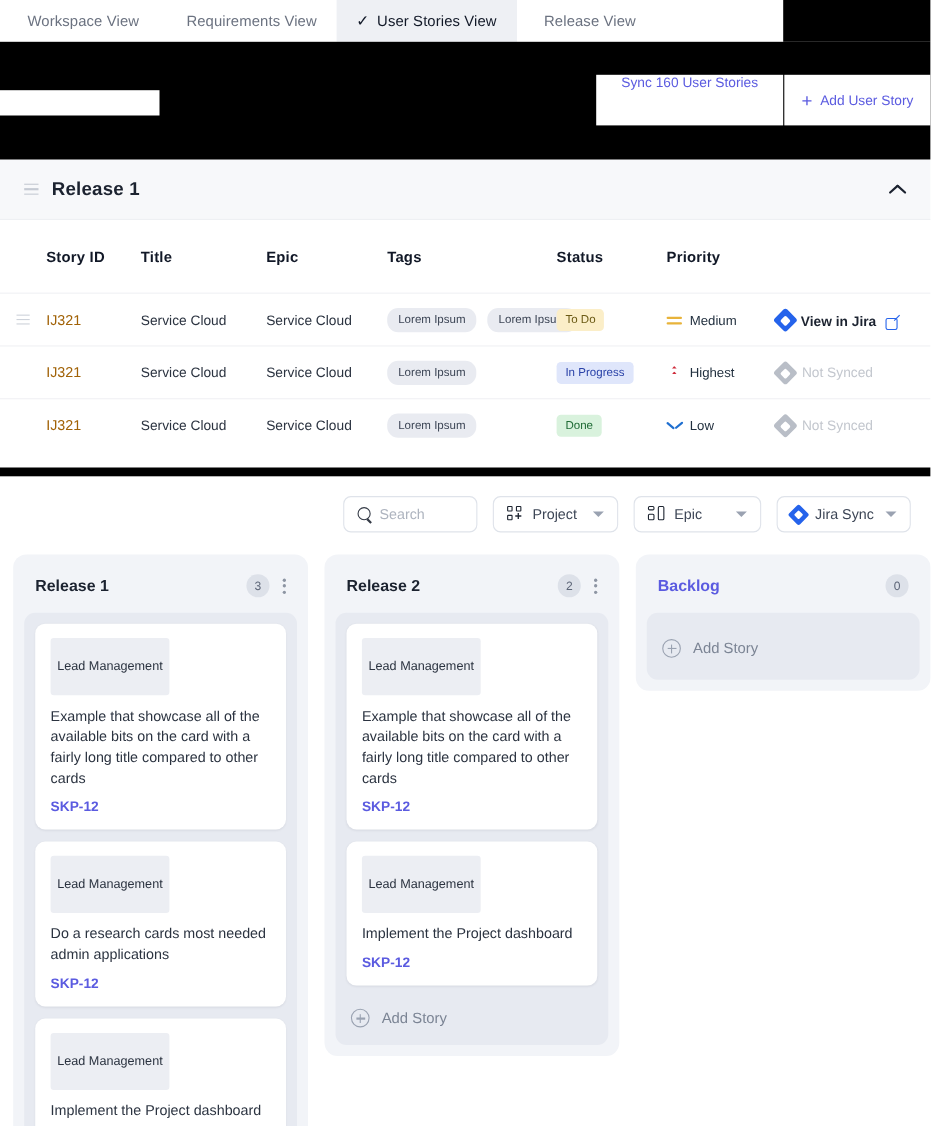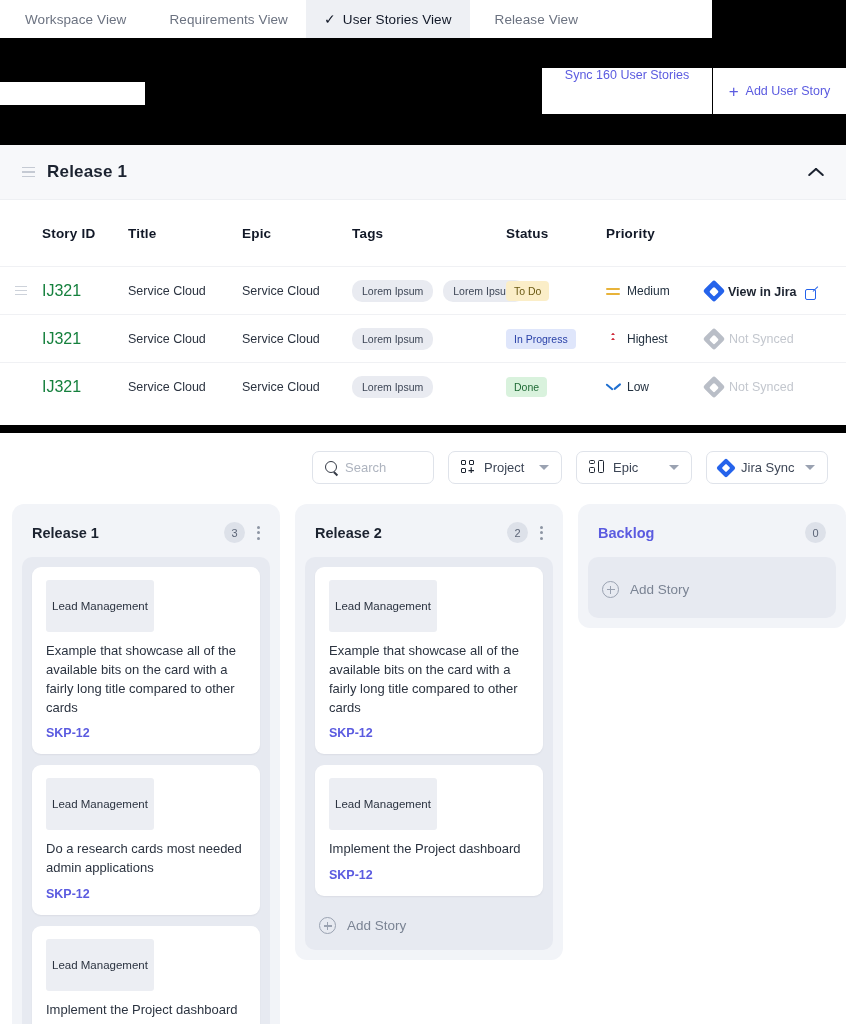--- a/index.html
+++ b/index.html
@@ -83,21 +83,21 @@
   .c-id    { width: 86px; }
   .c-title { width: 114px; }
   .c-epic  { width: 110px; }
   .c-tags  { width: 154px; display: flex; align-items: center; gap: 10px; }
   .c-status{ width: 100px; }
   .c-prio  { width: 100px; }
   .c-jira  { flex: 1; }
   .th.c-id { padding-left: 0; }
 
   .cell-text { font-size: 12.5px; color: #2b3340; }
-  .cell-id { font-size: 16px; color: #15803d; }
+  .cell-id { font-size: 13px; color: #a16207; }
   .grip-sm { display: inline-flex; flex-direction: column; gap: 2.5px; }
   .grip-sm i { display:block; width: 12px; height: 1.4px; background: #cdd2da; }
 
   .tag {
     display: inline-block; background: #e9ebf1; color: #3d4656;
     font-size: 10.5px; border-radius: 10px; padding: 5px 10px; white-space: nowrap;
   }
   .badge {
     display: inline-block; font-size: 10.5px; border-radius: 4px;
     padding: 4px 8px; white-space: nowrap;

